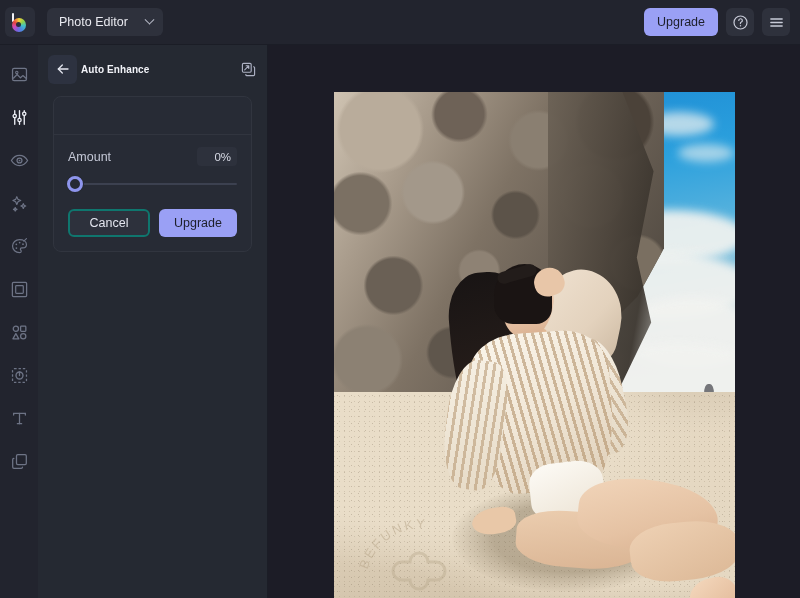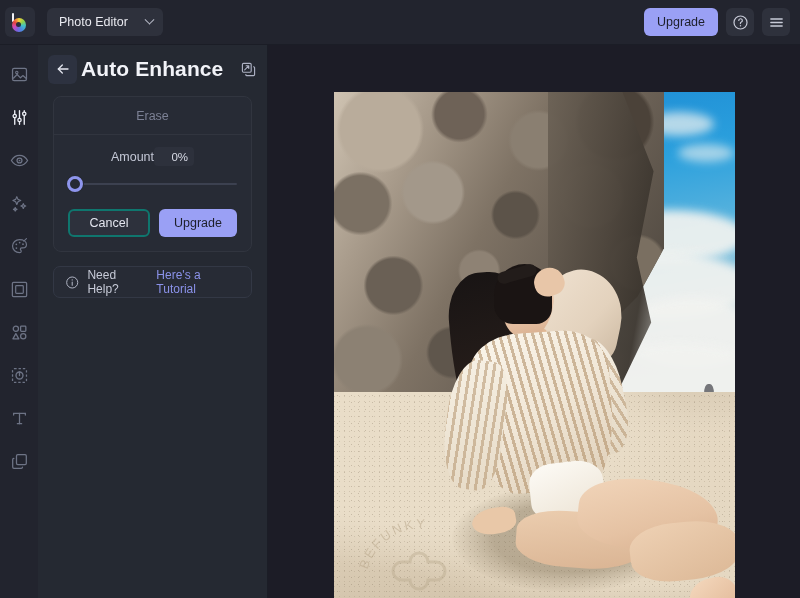--- a/index.html
+++ b/index.html
@@ -82,41 +82,41 @@
   .panel {
     position: absolute; top: 45px; left: 38px; width: 230px; height: 553px;
     background: #252932; border-right: 1px solid #1b1d26;
   }
   .panel-head { display: flex; align-items: center; height: 48px; padding: 0 10px; }
   .back-btn {
     width: 29px; height: 29px; border-radius: 6px; background: #2d3240;
     display: flex; align-items: center; justify-content: center; cursor: pointer;
   }
   .panel-title {
-    margin-left: 4px; font-size: 21px; font-weight: bold; color: #f2f3f8;
+    margin-left: 4px; font-size: 10px; font-weight: bold; color: #f2f3f8;
     letter-spacing: .1px;
   }
   .panel-head-right { margin-left: auto; cursor: pointer; display:flex; }
 
   .card {
     margin: 3px 15px 0 15px; background: #272b35; border: 1px solid #31353f;
     border-radius: 8px; overflow: hidden;
   }
   .tabs { display: flex; height: 38px; border-bottom: 1px solid #31353f; }
   .tab {
     flex: 1; display: flex; align-items: center; justify-content: center;
     font-size: 12.5px; color: #7c8195; cursor: pointer; position: relative;
   }
   .tab.active { color: #8f95ea; }
   .tab.active:after {
     content: ""; position: absolute; bottom: 0; left: 50%; transform: translateX(-50%);
     width: 48px; height: 2px; background: #7b83e6; border-radius: 2px;
   }
   .ctrl { padding: 12px 14px 14px 14px; }
-  .ctrl-row { display: flex; align-items: center; justify-content: center; }
+  .ctrl-row { display: flex; align-items: center; justify-content: space-between; }
   .ctrl-label { font-size: 12.5px; color: #c4c8d6; }
   .val-box {
     min-width: 40px; height: 19px; border-radius: 4px; background: #2d313c;
     display: flex; align-items: center; justify-content: flex-end;
     padding: 0 6px; font-size: 11.5px; color: #d7dae5;
   }
   .slider { position: relative; height: 18px; margin-top: 9px; }
   .slider-track {
     position: absolute; top: 8px; left: 0; right: 0; height: 2px;
     background: #3c4150; border-radius: 2px;
@@ -456,23 +456,20 @@
         <svg width="17" height="17" viewBox="0 0 24 24" fill="none">
           <rect x="3.4" y="3.4" width="12.4" height="12.4" rx="1.6" stroke="#aeb2c4" stroke-width="1.6"></rect>
           <path d="M8.2 19.2a1.5 1.5 0 0 0 1.5 1.4h9.4a1.5 1.5 0 0 0 1.5-1.5V9.7a1.5 1.5 0 0 0-1.4-1.5" stroke="#aeb2c4" stroke-width="1.6" stroke-linecap="round"></path>
           <path d="M6.6 12.6l5.6-5.6M12.4 6.8H8.6M12.4 6.8v3.7" stroke="#aeb2c4" stroke-width="1.5" stroke-linecap="round" stroke-linejoin="round"></path>
         </svg>
       </div>
     </div>
 
     <div class="card">
       <div class="tabs">
-        <div class="tab">
-          <span>Erase</span>
-        </div>
       </div>
 
       <div class="ctrl">
         <div class="ctrl-row">
           <span class="ctrl-label">Amount</span>
           <span class="val-box">0%</span>
         </div>
 
         <div class="slider">
           <div class="slider-track"></div>
@@ -483,29 +480,20 @@
           <div class="btn btn-cancel">
             <span>Cancel</span>
           </div>
           <div class="btn btn-upgrade">
             <span>Upgrade</span>
           </div>
         </div>
       </div>
     </div>
 
-    <div class="help">
-      <svg width="15" height="15" viewBox="0 0 24 24" fill="none">
-        <circle cx="12" cy="12" r="9.2" stroke="#b4b8c8" stroke-width="1.6"></circle>
-        <path d="M12 11v5.4" stroke="#b4b8c8" stroke-width="1.7" stroke-linecap="round"></path>
-        <circle cx="12" cy="7.8" r="1.05" fill="#b4b8c8"></circle>
-      </svg>
-      <span>Need Help?</span>
-      <a href="#">Here's a Tutorial</a>
-    </div>
   </div>
 
   <div class="canvas">
     <div class="photo">
 
       <div class="ph-layer sky">
         <div class="cloud" style="left:14px;  top:118px; width:150px; height:52px;"></div>
         <div class="cloud" style="left:-10px; top:160px; width:180px; height:68px;"></div>
         <div class="cloud" style="left:40px;  top:206px; width:140px; height:70px;"></div>
         <div class="cloud" style="left:62px;  top:20px;  width:70px;  height:24px; opacity:.7;"></div>

